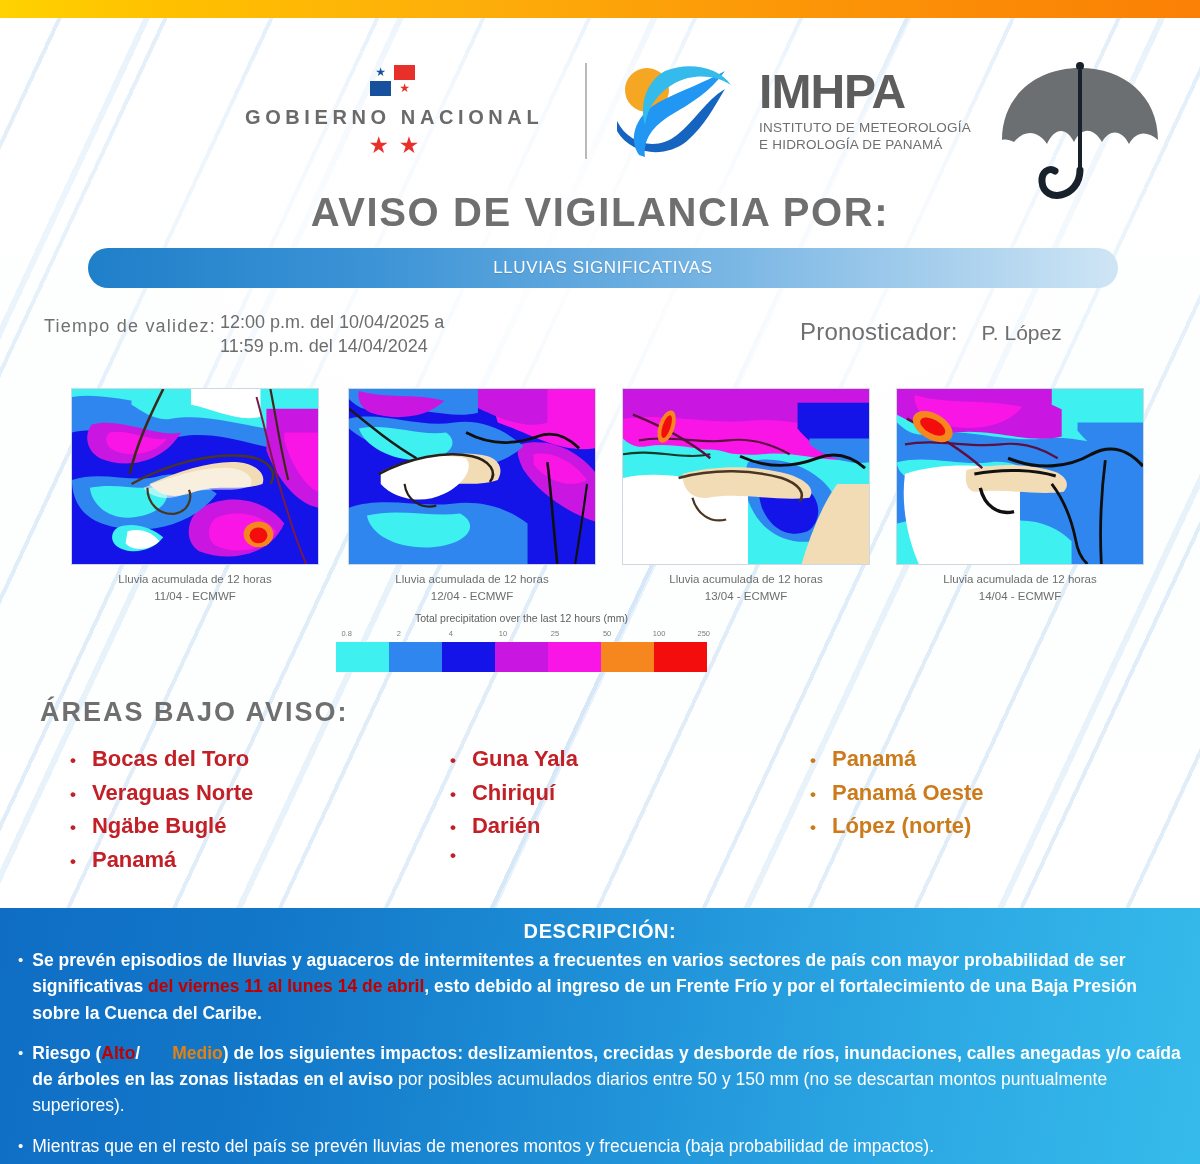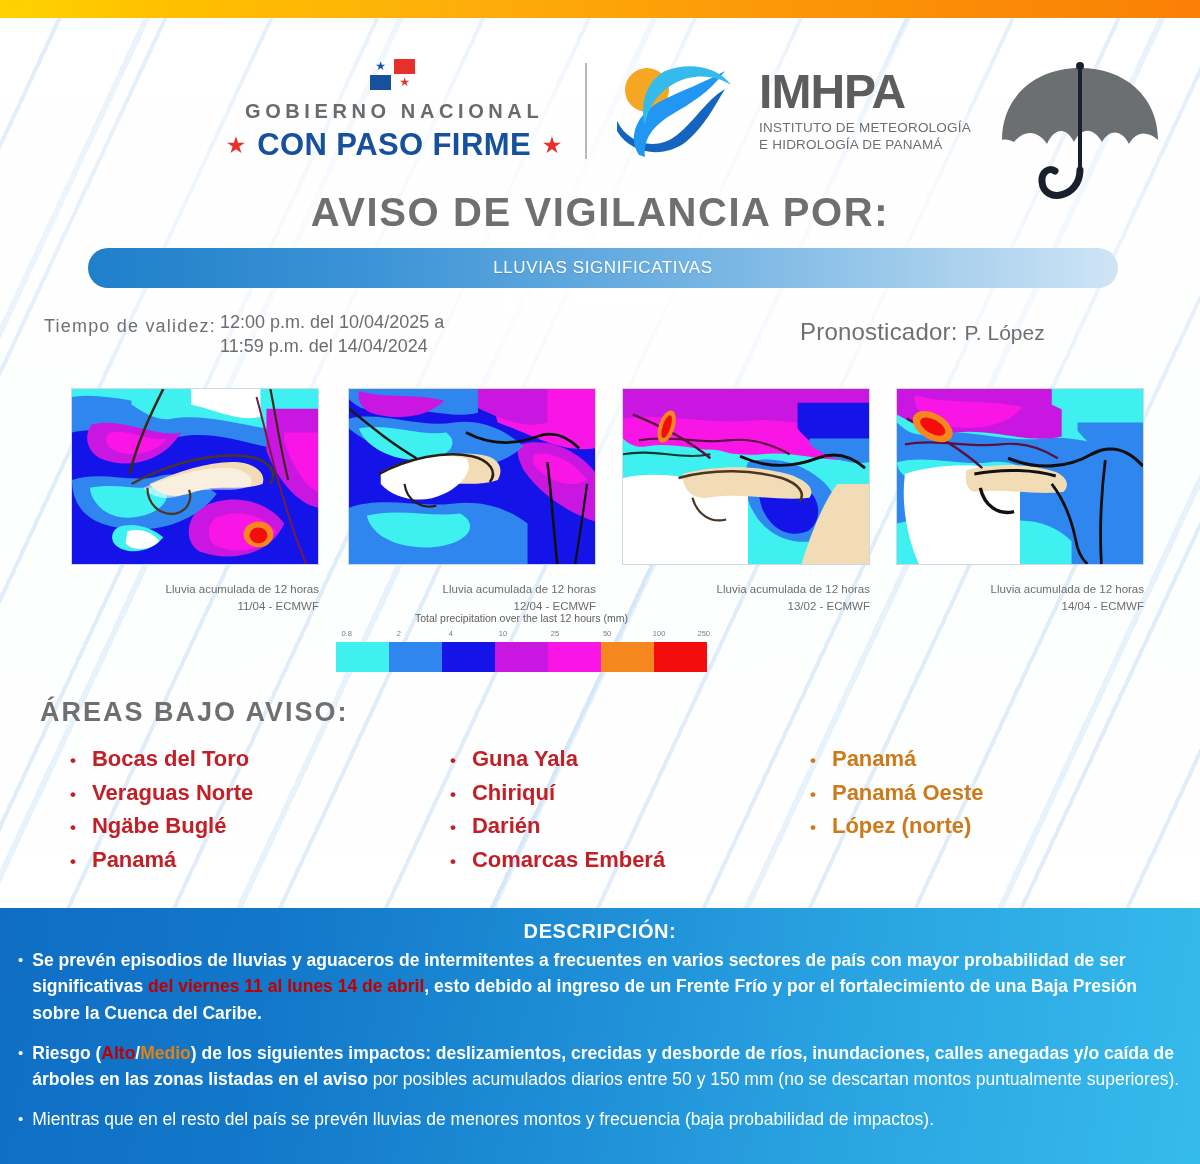--- a/index.html
+++ b/index.html
@@ -113,34 +113,34 @@
   .banner-text {
     color: #ffffff; font-size: 17px; font-weight: normal; letter-spacing: 0.6px;
     text-shadow: 0 1px 1px rgba(0,0,0,0.12);
   }
 
   
   .meta-row { position: absolute; top: 306px; left: 0; width: 1200px; height: 56px; }
   .validity { position: absolute; left: 44px; top: 0; display: flex; align-items: flex-start; }
   .validity-label { font-size: 18px; color: #707070; letter-spacing: 1.2px; white-space: nowrap; padding-top: 10px; }
   .validity-values { font-size: 18px; color: #6d6d6d; line-height: 1.35; padding-left: 4px; padding-top: 4px; }
-  .forecaster { position: absolute; left: 800px; top: 12px; display: flex; align-items: baseline; gap: 7px; }
+  .forecaster { position: absolute; left: 800px; top: 12px; display: flex; align-items: baseline; gap: 24px; }
   .forecaster-label { font-size: 24px; color: #6f6f6f; font-weight: normal; letter-spacing: 0.2px; }
   .forecaster-value { font-size: 21px; color: #6f6f6f; }
 
   
   .maps { position: absolute; top: 388px; left: 0; width: 1200px; height: 215px; }
   .map-panel { position: absolute; top: 0; width: 248px; }
   .map-panel:nth-child(1) { left: 71px; }
   .map-panel:nth-child(2) { left: 348px; }
   .map-panel:nth-child(3) { left: 622px; }
   .map-panel:nth-child(4) { left: 896px; }
   .map-img { width: 248px; height: 177px; border: 1px solid #cfd8e0; display: block; }
   .map-cap {
-    margin-top: 16px; text-align: right;
+    margin-top: 6px; text-align: center;
     font-size: 11.5px; color: #6c6c6c; line-height: 1.45;
   }
 
   
   .cbar-wrap { position: absolute; top: 612px; left: 0; width: 1043px; }
   .cbar-title { text-align: center; font-size: 10.5px; color: #5e5e5e; margin-bottom: 5px; }
   .cbar-ticks { position: relative; width: 372px; margin: 0 auto; height: 12px; }
   .cbar-tick { position: absolute; font-size: 7.5px; color: #7a7a7a; transform: translateX(-50%); }
   .cbar { width: 372px; height: 30px; margin: 1px auto 0 auto; display: flex; }
   .cbar-seg { flex: 1; height: 30px; }
@@ -172,21 +172,21 @@
   .desc-title {
     text-align: center; color: #ffffff; font-weight: bold;
     font-size: 20px; letter-spacing: 0.6px; margin-bottom: 4px;
   }
   .desc-item { display: flex; gap: 9px; color: #ffffff; }
   .desc-bullet { font-size: 15px; line-height: 1.5; padding-top: 2px; }
   .desc-body { font-size: 17.5px; line-height: 1.5; }
   .b { font-weight: bold; }
   .n { font-weight: normal; }
   .hi-red { color: #c00000; font-weight: bold; }
-  .hi-orange { color: #e08214; font-weight: bold; }
+  .hi-orange { color: #e08214; font-weight: bold; padding-left: 32px; }
   .gap { height: 14px; }
 </style>
 </head>
 <body>
 
 <div class="top-bar"></div>
 <div class="rain-bg"></div>
 <div class="rain-fade"></div>
 
 <div class="content">
@@ -196,21 +196,20 @@
     <div class="gob-logo">
       <div class="flag-mark">
         <div class="flag-q star-tl">★</div>
         <div class="flag-q red"></div>
         <div class="flag-q blue"></div>
         <div class="flag-q star-br">★</div>
       </div>
       <div class="gob-line1">GOBIERNO NACIONAL</div>
       <div class="gob-line2">
         <span class="gob-star">★</span>
-        <span>CON PASO FIRME</span>
         <span class="gob-star">★</span>
       </div>
     </div>
 
     <div class="divider-v"></div>
 
     <div class="imhpa-logo">
       <svg class="imhpa-mark" viewBox="0 0 132 104">
         <circle cx="34" cy="31" r="22" fill="#f5a623"></circle>
         <path d="M4 62 C16 86 44 92 64 76 C82 62 92 42 112 30 C100 50 92 66 74 82 C52 100 18 96 4 72 Z" fill="#1565c0"></path>
@@ -335,21 +334,21 @@
         <path d="M70 110 C74 126 88 136 104 132" fill="none" stroke="#4a3520" stroke-width="2.2"></path>
         <path d="M118 68 C144 80 170 80 196 70 C214 63 230 68 244 80" fill="none" stroke="#0f0f0f" stroke-width="3"></path>
         <path d="M0 66 C30 60 60 72 88 66" fill="none" stroke="#123a2c" stroke-width="2.2"></path>
         <path d="M10 26 C40 38 66 52 88 70" fill="none" stroke="#5a1040" stroke-width="2.4"></path>
         <path d="M16 52 C46 46 78 56 106 52 C130 49 150 56 168 66" fill="none" stroke="#5a1040" stroke-width="2.2"></path>
         <ellipse cx="44" cy="38" rx="8" ry="17" transform="rotate(18 44 38)" fill="#f6871f"></ellipse>
         <ellipse cx="44" cy="38" rx="4" ry="12" transform="rotate(18 44 38)" fill="#f40d0d"></ellipse>
       </svg>
       <div class="map-cap">
         <div>Lluvia acumulada de 12 horas</div>
-        <div>13/02 - ECMWF</div>
+        <div>13/04 - ECMWF</div>
       </div>
     </div>
 
     <div class="map-panel">
       <svg class="map-img" viewBox="0 0 248 177" preserveAspectRatio="none">
         <rect width="248" height="177" fill="#2f86ef"></rect>
         <path d="M0 0 H248 V54 C214 62 180 46 148 50 C110 55 66 38 30 46 C18 48 8 42 0 34 Z" fill="#3ef0f0"></path>
         <path d="M0 0 H166 V48 C134 56 96 40 60 44 C40 46 18 36 0 26 Z" fill="#c916e0"></path>
         <path d="M18 6 C52 16 92 10 126 18 C112 38 76 44 44 36 C26 31 16 18 18 6 Z" fill="#f915e6"></path>
         <path d="M156 0 H248 V36 C216 44 182 28 156 16 Z" fill="#3ef0f0"></path>
@@ -429,21 +428,20 @@
         <div class="area-item" style="color: rgb(194, 32, 38);">
           <span class="area-bullet">•</span>
           <span>Chiriquí</span>
         </div>
         <div class="area-item" style="color: rgb(194, 32, 38);">
           <span class="area-bullet">•</span>
           <span>Darién</span>
         </div>
         <div class="area-item" style="color: rgb(194, 32, 38);">
           <span class="area-bullet">•</span>
-          <span>Comarcas Emberá</span>
         </div>
       </div>
     <div class="areas-col c3">
         <div class="area-item" style="color: rgb(204, 122, 26);">
           <span class="area-bullet">•</span>
           <span>Panamá</span>
         </div>
         <div class="area-item" style="color: rgb(204, 122, 26);">
           <span class="area-bullet">•</span>
           <span>Panamá Oeste</span>

